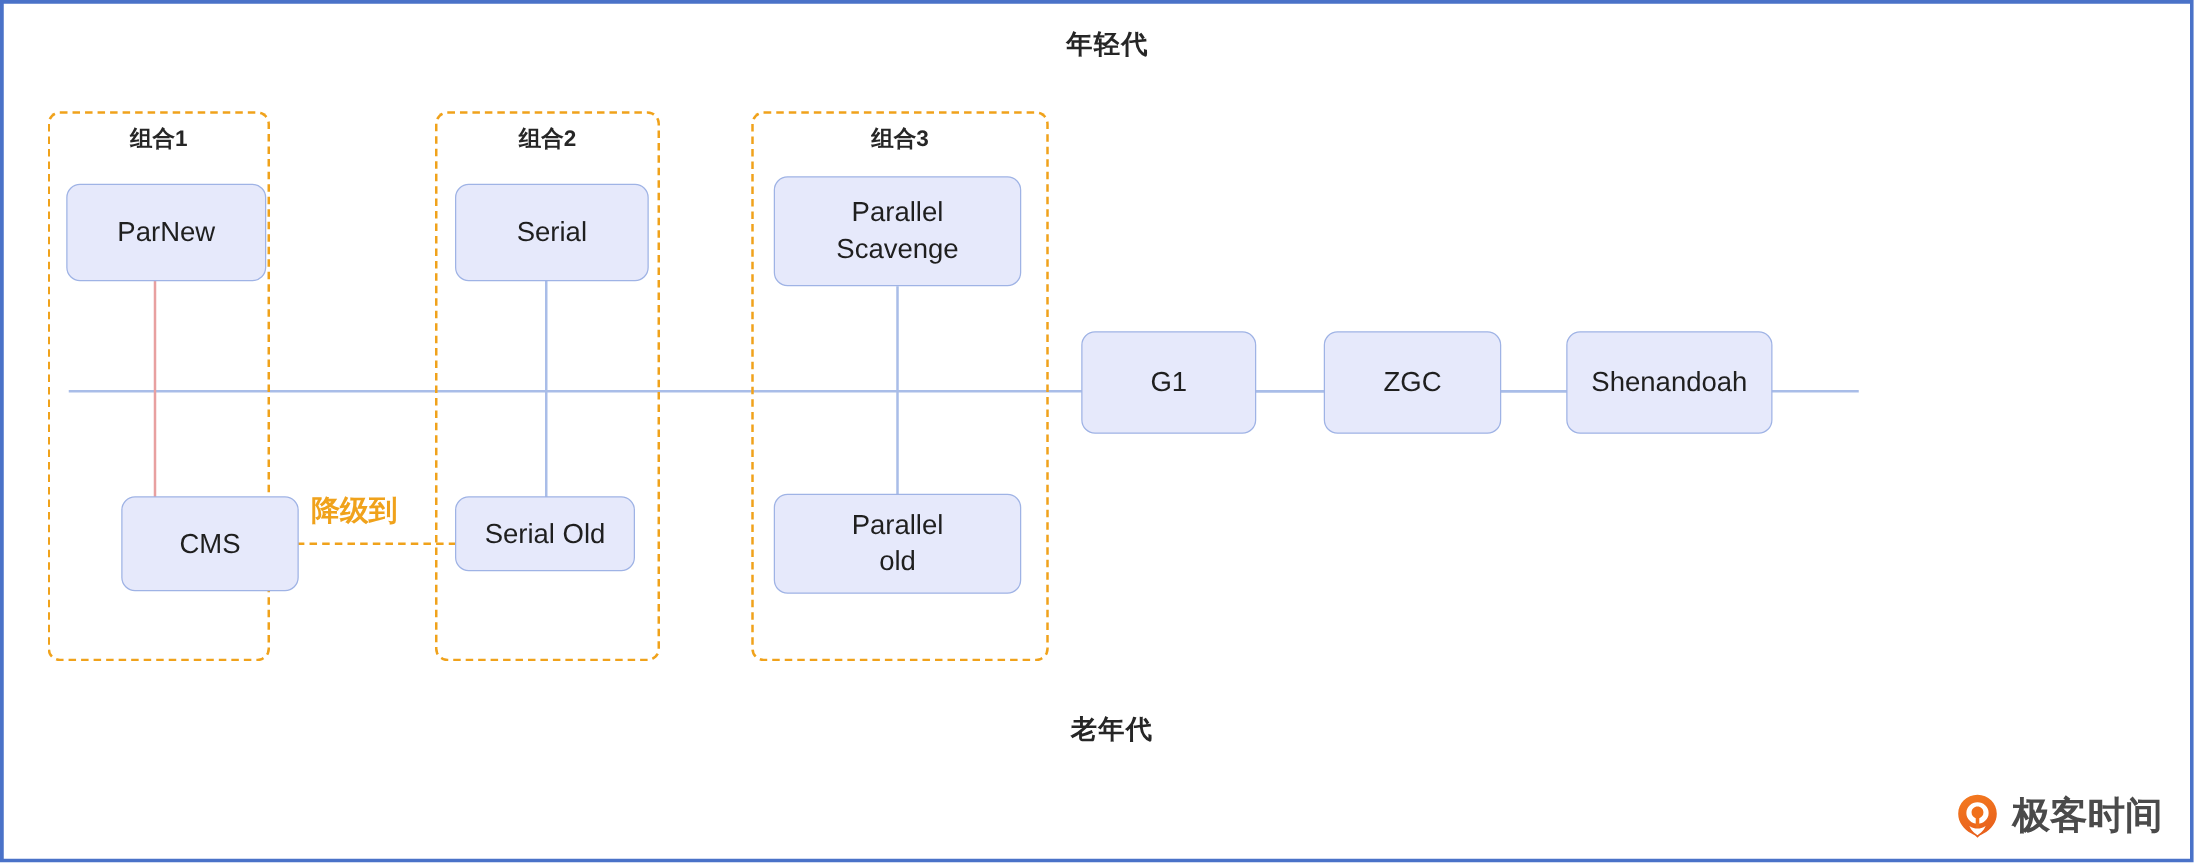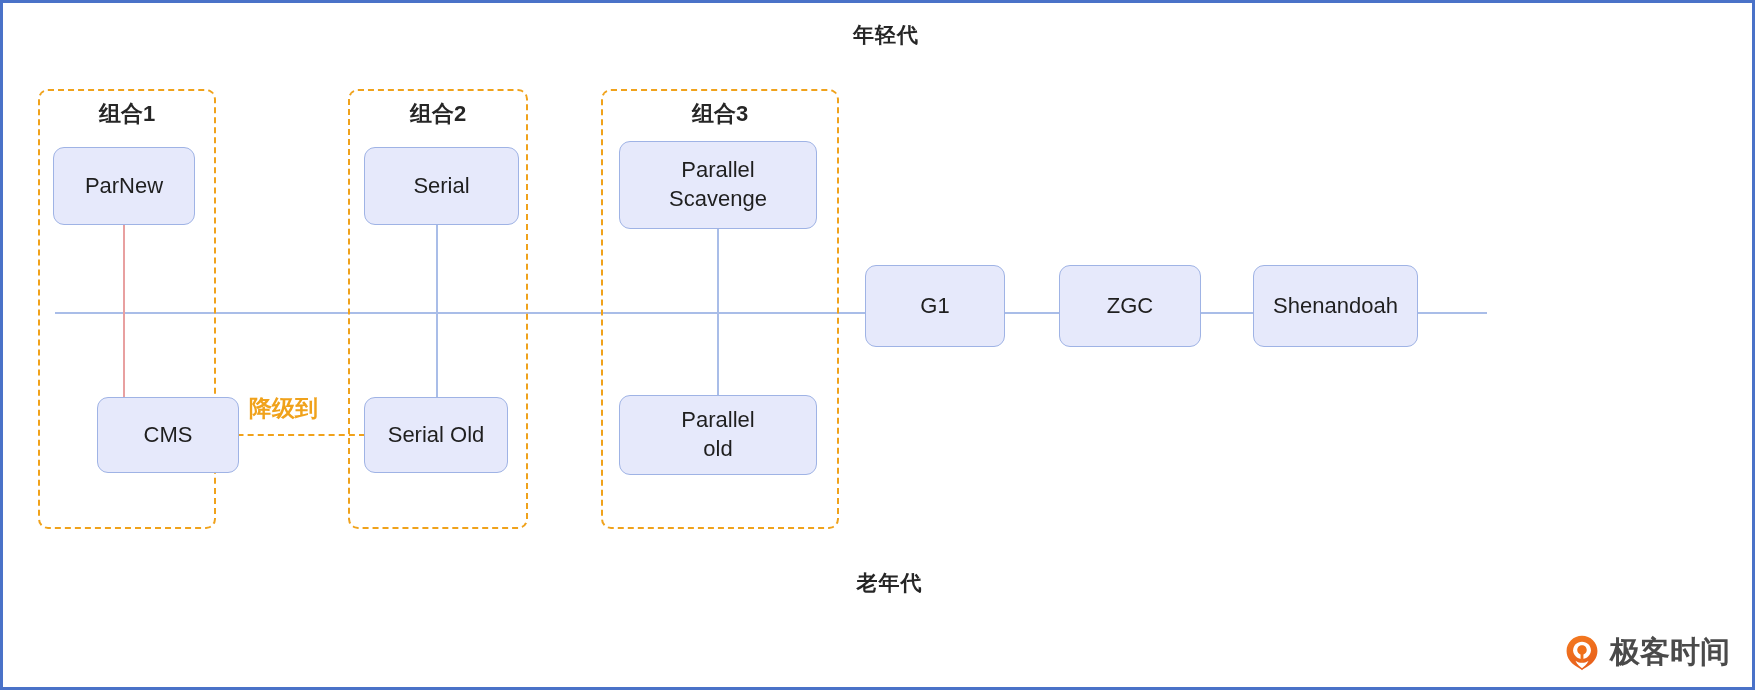--- a/index.html
+++ b/index.html
@@ -47,21 +47,21 @@
     position: absolute;
     border: 2.5px dashed #f0a21b;
     border-radius: 10px;
   }
   .group-label {
     position: absolute;
     top: 8px;
     left: 0;
     right: 0;
     text-align: center;
-    font-size: 22px;
+    font-size: 18px;
     font-weight: bold;
     color: #262626;
     white-space: nowrap;
   }
 
   
   .node {
     position: absolute;
     background: #e6e9fb;
     border: 1.4px solid #9fb3e5;
@@ -144,36 +144,36 @@
   <div class="section-title" id="title-old">老年代</div>
 
   <div id="timeline"></div>
 
   <div class="group-frame" style="left:35px; top:86px; width:178px; height:440px;">
     <div class="group-label">组合1</div>
   </div>
 
   <div class="vconn pink" style="left:120px; top:220px; height:185px;"></div>
 
-  <div class="node" style="left:50px; top:144px; width:142px; height:78px;">ParNew</div>
+  <div class="node" style="left:50px; top:144px; width:160px; height:78px;">ParNew</div>
 
   <div class="node" style="left:64px; top:394px; width:142px; height:76px;margin-left:30px;">CMS</div>
 
   <div id="degrade-line"></div>
   <div id="degrade-label">降级到</div>
 
   <div class="group-frame" style="left:345px; top:86px; width:180px; height:440px;">
     <div class="group-label">组合2</div>
   </div>
 
   <div class="vconn blue" style="left:433px; top:220px; height:185px;"></div>
 
   <div class="node" style="left:361px; top:144px; width:155px; height:78px;">Serial</div>
 
-  <div class="node" style="left:361px; top:394px; width:144px; height:76px;">Serial Old</div>
+  <div class="node" style="left:361px; top:394px; width:144px; height:60px;">Serial Old</div>
 
   <div class="group-frame" style="left:598px; top:86px; width:238px; height:440px;">
     <div class="group-label">组合3</div>
   </div>
 
   <div class="vconn blue" style="left:714px; top:226px; height:170px;"></div>
 
   <div class="node" style="left:616px; top:138px; width:198px; height:88px;">Parallel
 Scavenge</div>
 

